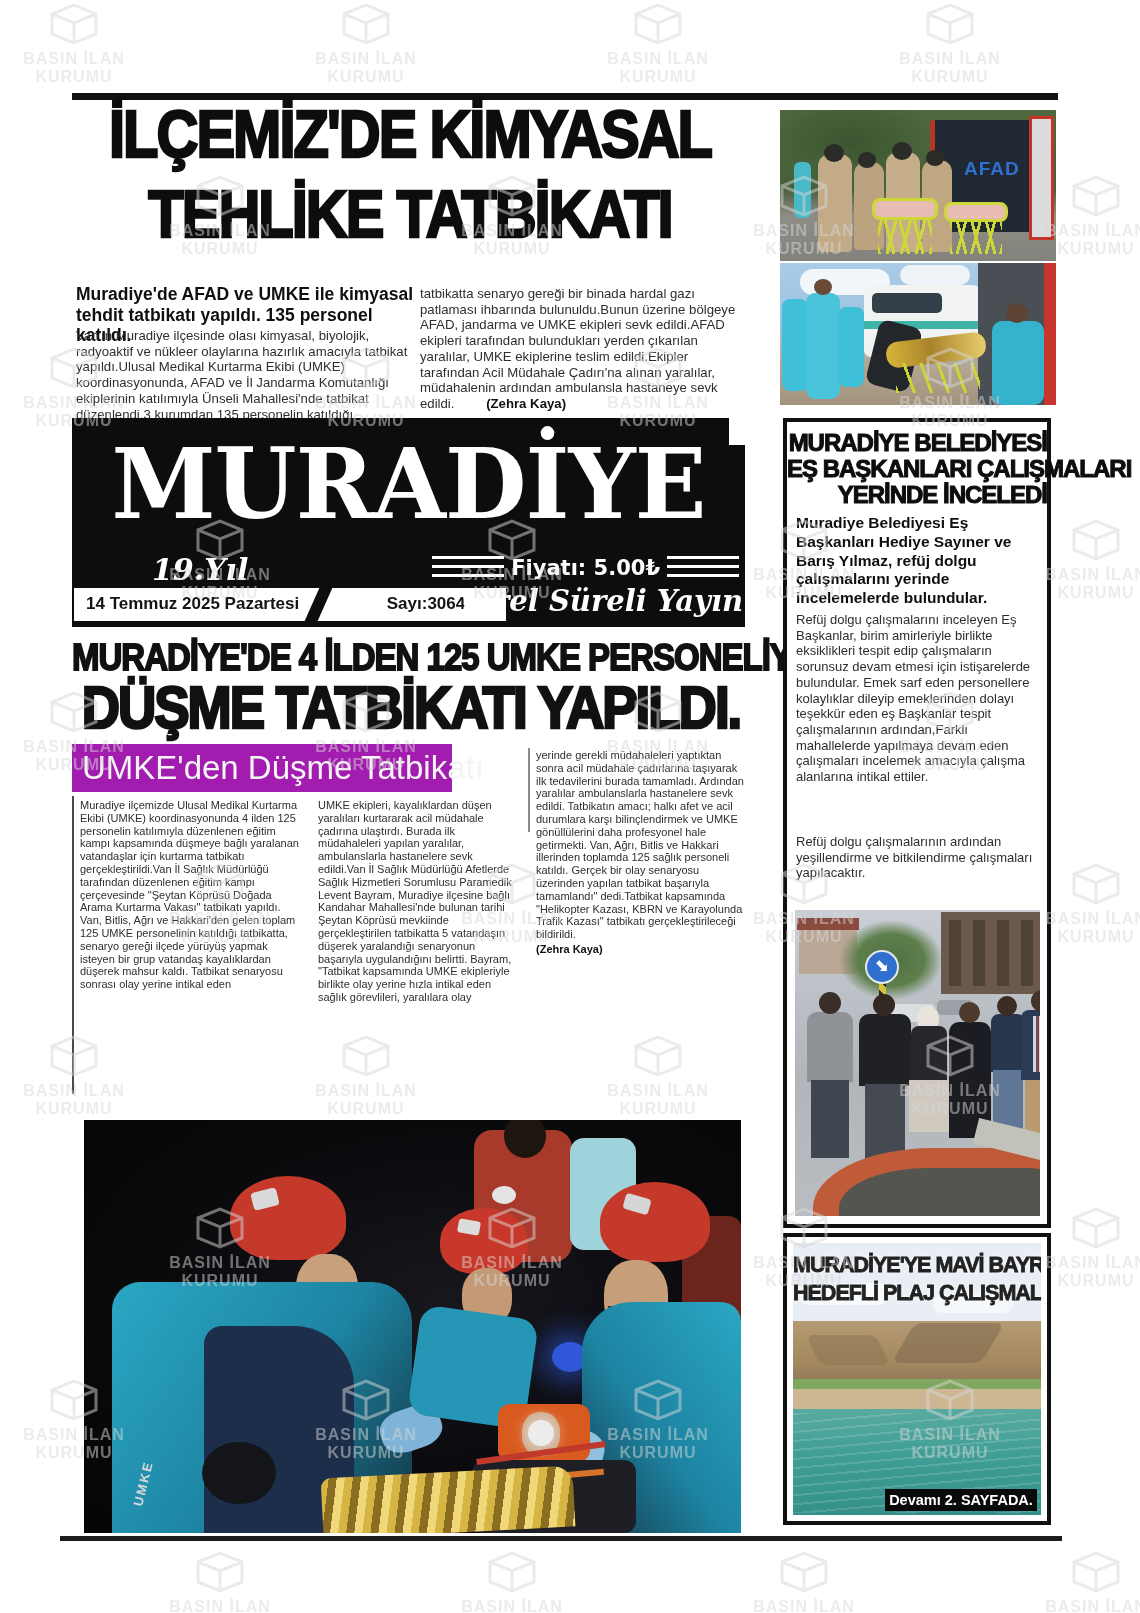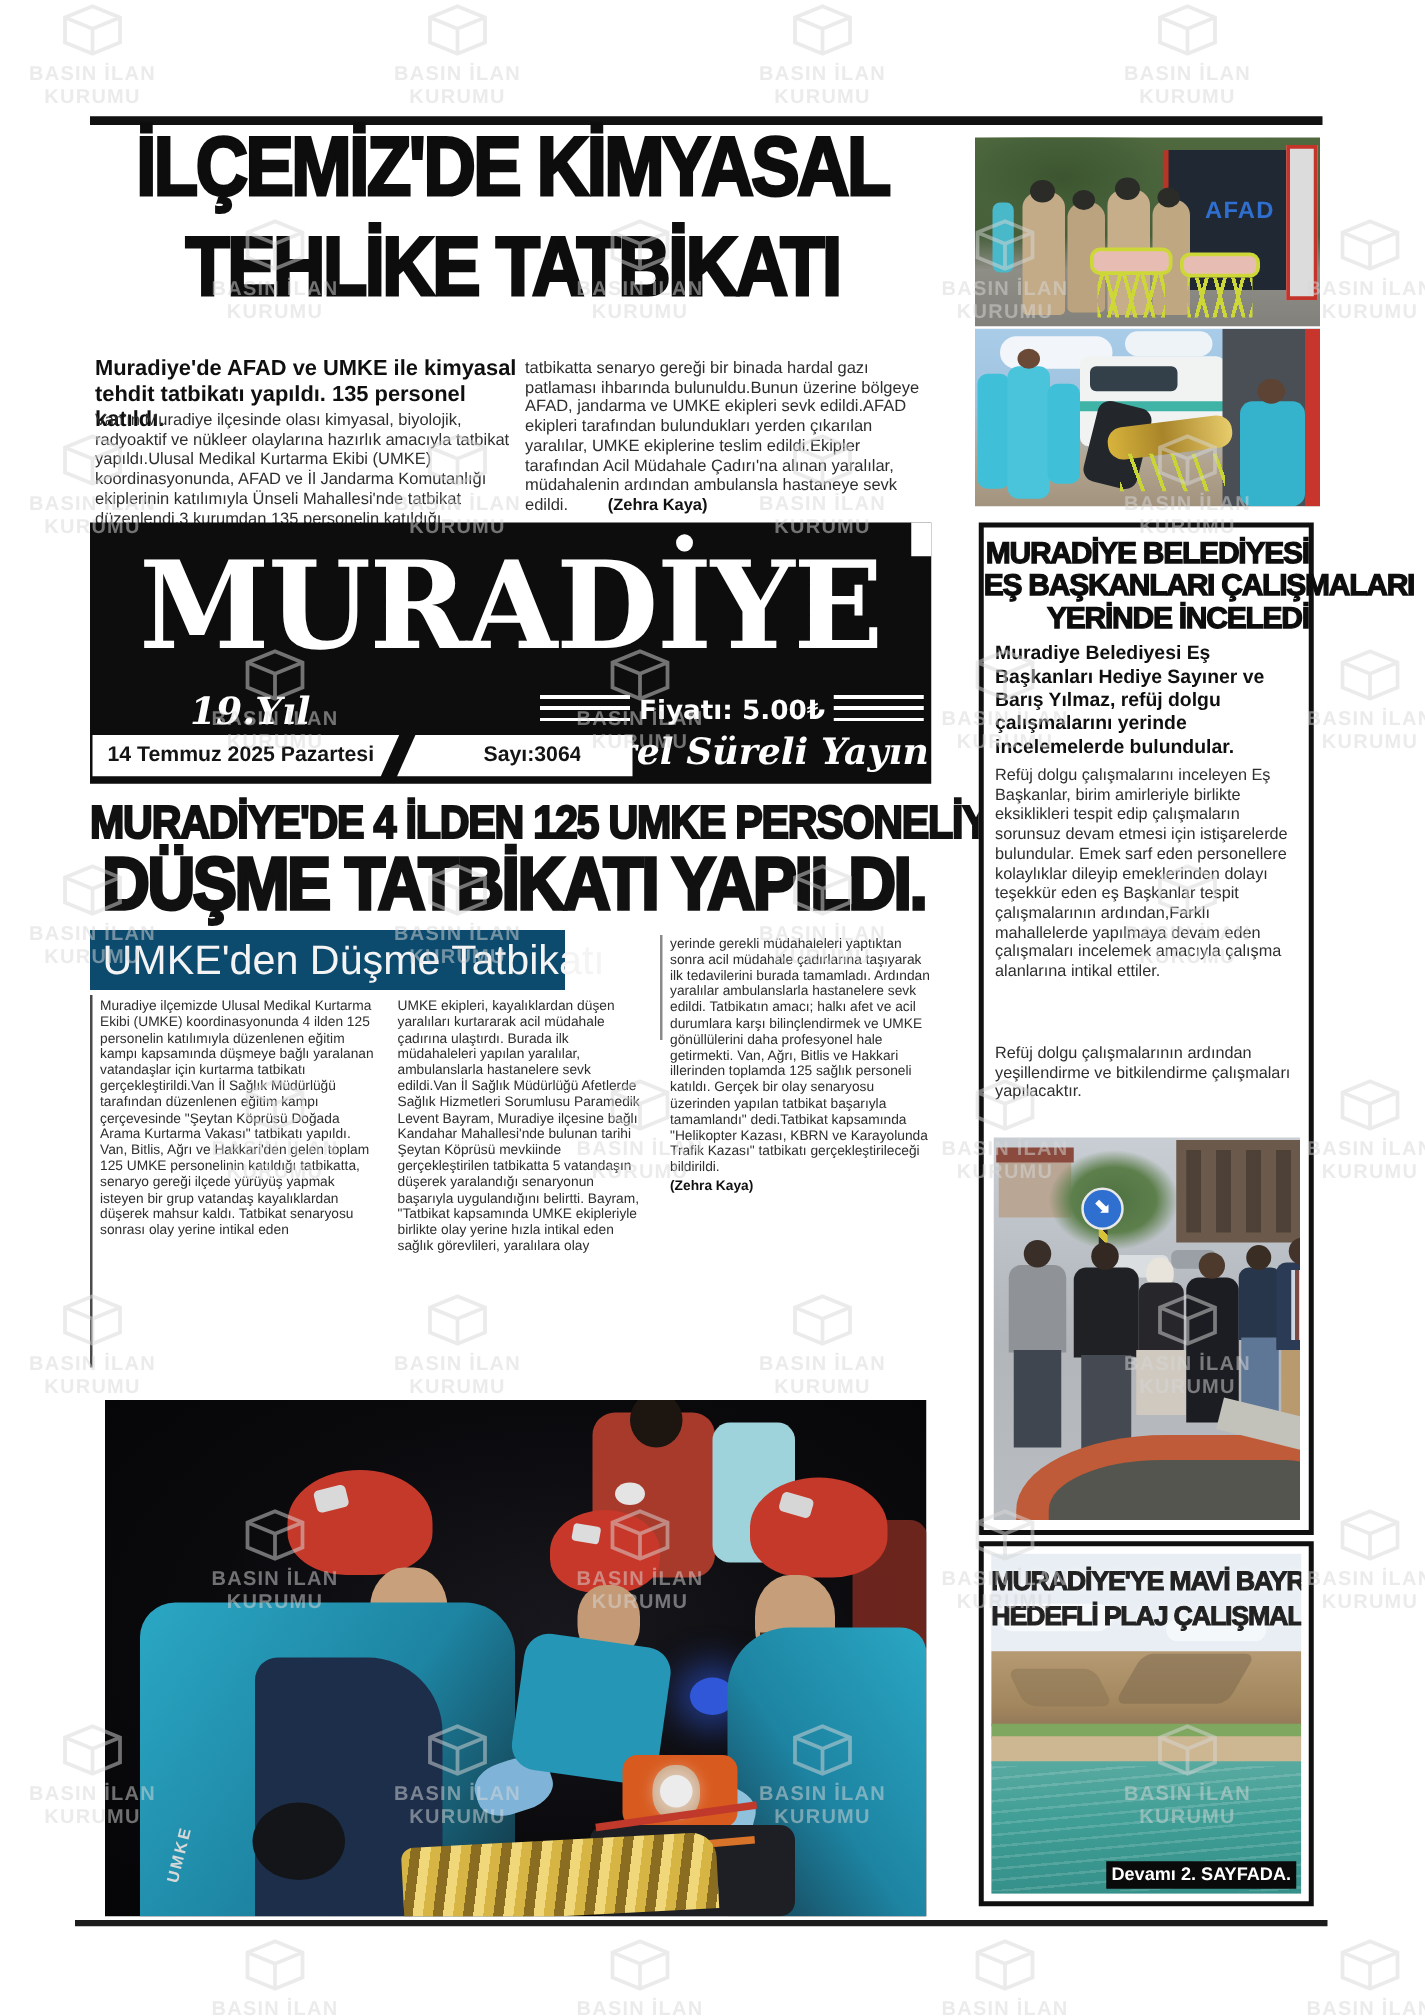--- a/index.html
+++ b/index.html
@@ -30,21 +30,21 @@
   .date-text{left:12px;top:6px;font-size:17px;font-weight:700;color:#141414;white-space:nowrap;}
   .slash{left:238px;top:-4px;width:13px;height:41px;background:#0d0d0d;transform:skewX(-24deg);}
   .issue-text{left:282px;top:6px;width:140px;text-align:center;font-size:17px;font-weight:700;color:#141414;}
   .pub-script{right:2px;top:166px;color:#fff;font-family:"DejaVu Serif",serif;font-style:italic;
               font-weight:700;font-size:29px;white-space:nowrap;}
   
   .sidebox{background:#fff;border:4px solid #101010;box-sizing:border-box;}
   .sideh{width:100%;text-align:right;font-weight:700;color:#0d0d0d;-webkit-text-stroke:1px #0d0d0d;
          font-size:24px;line-height:26px;white-space:nowrap;letter-spacing:-1px;}
   
-  .subheadbox{left:72px;top:744px;width:380px;height:48px;background:#0c4a6e;}
+  .subheadbox{left:72px;top:744px;width:380px;height:48px;background:#a21caf;}
   .subheadbox span{position:absolute;left:10px;top:5px;color:#f4f4f4;font-size:33px;font-weight:400;
                    white-space:nowrap;letter-spacing:0;}
   
   .photo{overflow:hidden;}
   .continuation{background:#0a0a0a;color:#fff;font-weight:700;font-size:14.5px;
                 display:flex;align-items:center;justify-content:center;white-space:nowrap;}
   
   .wm{left:0;top:0;width:1140px;height:1613px;pointer-events:none;opacity:.5;z-index:9;}
 </style>
 </head>

